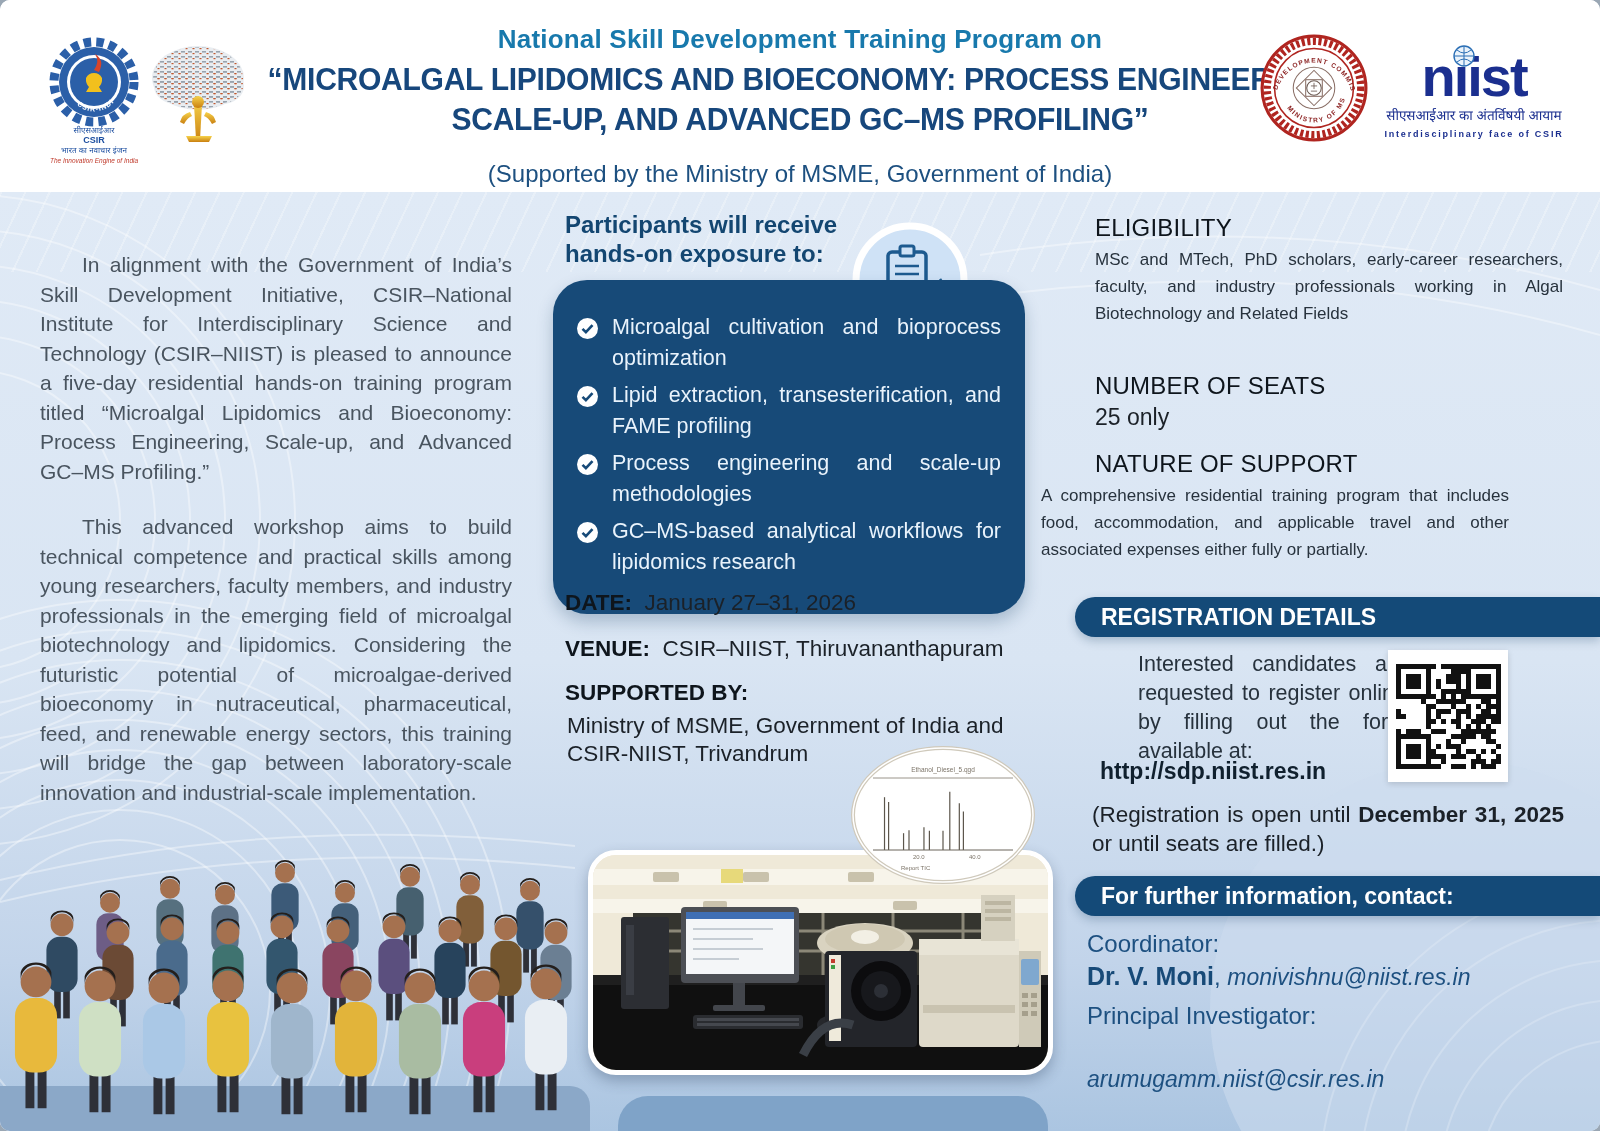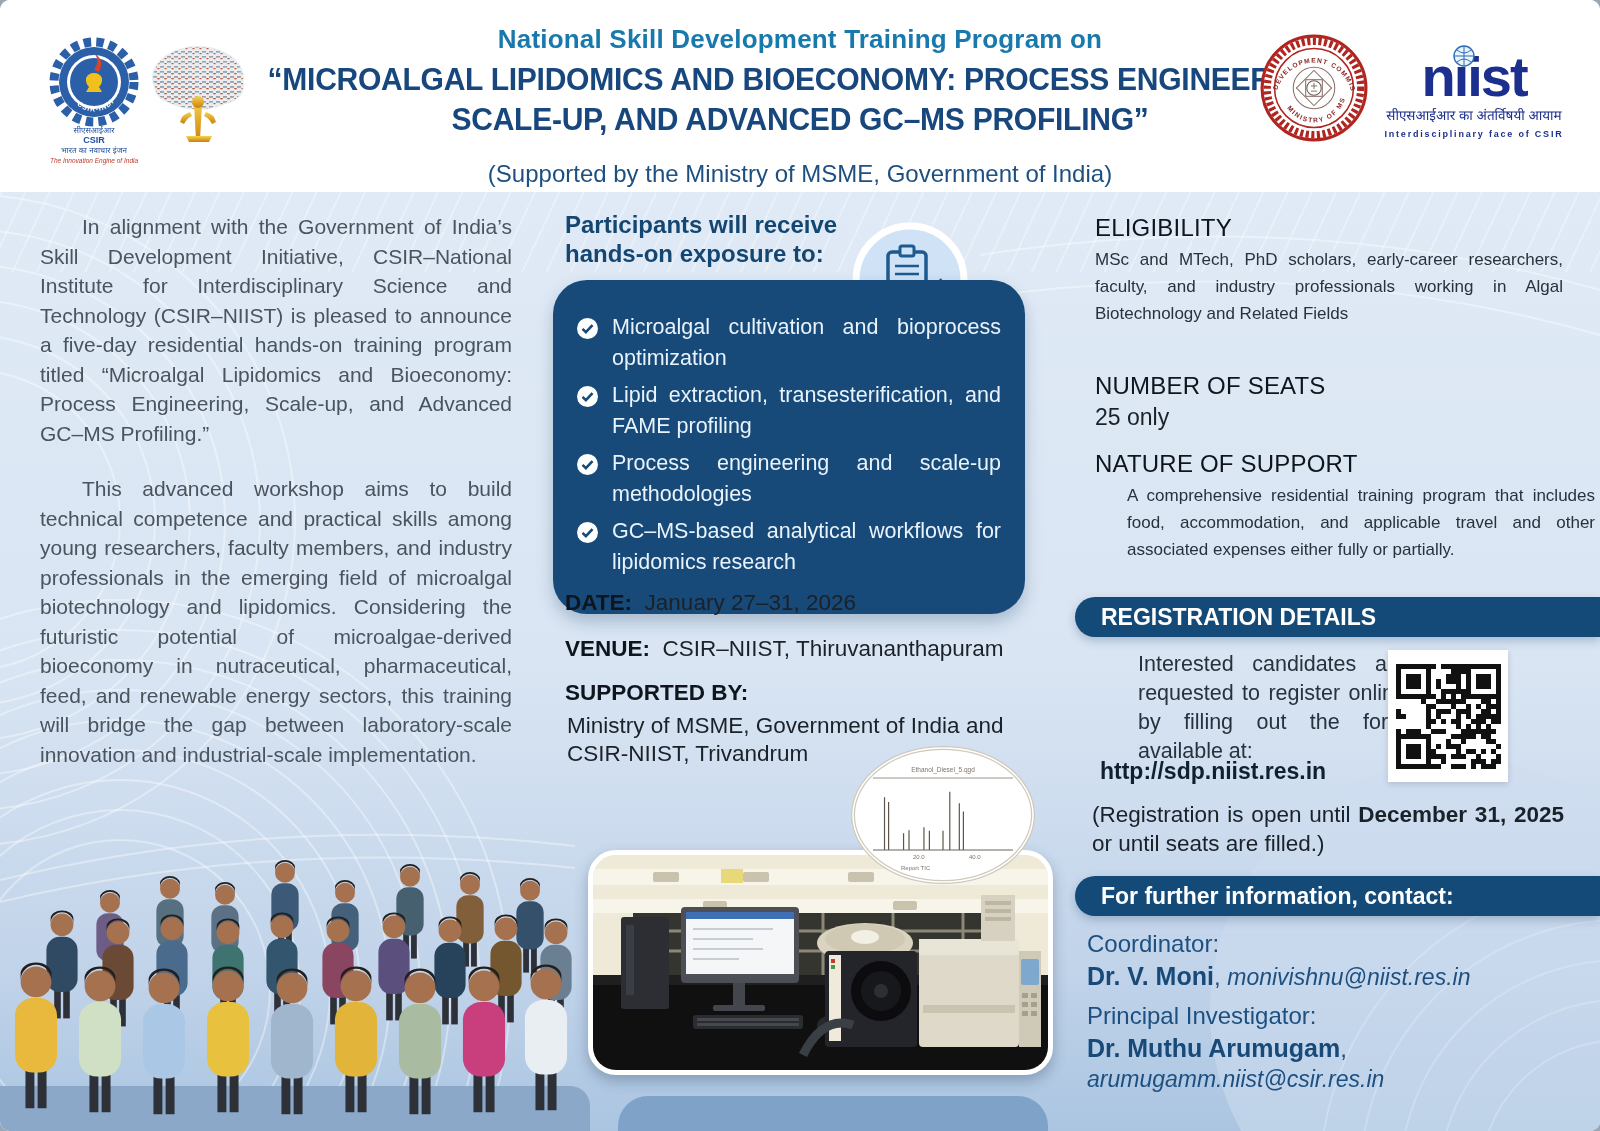--- a/index.html
+++ b/index.html
@@ -12,21 +12,21 @@
   .t1{top:62px;} .t2{top:102px;}
   .subtitle{left:0;top:160px;width:100%;text-align:center;font-size:24px;color:#1d5080;}
   
   #content-bg{left:0;top:192px;width:1600px;height:939px;z-index:1;
      background:linear-gradient(180deg,#e0eaf6 0%,#d9e5f3 50%,#c2d4ea 82%,#abc5e1 100%);}
   #hatch{left:0;top:192px;width:1600px;height:80px;z-index:2;opacity:.5;
      background:repeating-linear-gradient(115deg,rgba(255,255,255,.55) 0 2px,transparent 2px 22px);}
   #decor{left:0;top:0;width:1600px;height:1131px;z-index:2;}
   
   .z{z-index:6;}
-  .para{width:472px;font-size:21px;line-height:29.5px;color:#49545f;text-align:justify;text-indent:42px;}
+  .para{width:472px;font-size:21px;line-height:29.5px;color:#49545f;text-align:justify;text-indent:42px;margin-top:38px;}
   #exp-heading{left:565px;top:210px;width:340px;font-size:24px;line-height:29px;font-weight:bold;color:#134671;}
   #exp-icon{left:852px;top:222px;}
   #blue-box{left:553px;top:280px;width:424px;padding:32px 24px 32px 24px;background:#174a78;border-radius:34px;
      box-shadow:0 8px 16px rgba(19,58,96,.25);}
   .chk-row{display:flex;gap:14px;margin-bottom:6px;}
   .chk-ic{flex:0 0 21px;margin-top:6px;}
   .chk-tx{font-size:21.5px;line-height:31px;color:#e9f3fc;text-align:justify;}
   .kv{font-size:22.5px;color:#1b2128;}
   .kv b{color:#0e151c;}
   #supported-text{width:462px;font-size:22.5px;line-height:28px;color:#1b2128;}
@@ -373,21 +373,21 @@
     </g>
   </svg>
 
   <div class="abs z rhead" style="left:1095px;top:214px">ELIGIBILITY</div>
   <div class="abs z rbody" style="left:1095px;top:246px">MSc and MTech, PhD scholars, early-career researchers, faculty, and industry professionals working in Algal Biotechnology and Related Fields</div>
 
   <div class="abs z rhead" style="left:1095px;top:372px">NUMBER OF SEATS</div>
   <div class="abs z" style="left:1095px;top:404px;font-size:23px;color:#1b2128">25 only</div>
 
   <div class="abs z rhead" style="left:1095px;top:450px">NATURE OF SUPPORT</div>
-  <div class="abs z rbody" style="left:1127px;top:482px">A comprehensive residential training program that includes food, accommodation, and applicable travel and other associated expenses either fully or partially.</div>
+  <div class="abs z rbody" style="left:1041px;top:482px">A comprehensive residential training program that includes food, accommodation, and applicable travel and other associated expenses either fully or partially.</div>
 
   <div class="abs z bar" style="top:597px">REGISTRATION DETAILS</div>
 
   <div id="reg-text" class="abs z">Interested candidates are requested to register online by filling out the form available at:</div>
   <div id="reg-url" class="abs z">http://sdp.niist.res.in</div>
 
   <div id="qr-card" class="abs z">
     <svg id="qr-svg" width="120" height="132" viewBox="0 0 120 132">
         <rect x="43" y="14" width="5" height="5" fill="#111"></rect>
         <rect x="53" y="14" width="5" height="5" fill="#111"></rect>
@@ -546,18 +546,15 @@
     <span>(Registration is open until </span><b>December 31, 2025</b><span> or until seats are filled.)</span>
   </div>
 
   <div class="abs z bar" style="top:876px">For further information, contact:</div>
 
   <div class="abs z c-label" style="left:1087px;top:930px">Coordinator:</div>
   <div class="abs z" style="left:1087px;top:962px">
     <span class="c-name">Dr. V. Moni</span><span class="c-label">, </span><span class="c-email">monivishnu@niist.res.in</span>
   </div>
   <div class="abs z c-label" style="left:1087px;top:1002px">Principal Investigator:</div>
-  <div class="abs z" style="left:1087px;top:1034px">
-    <span class="c-name">Dr. Muthu Arumugam</span><span class="c-label">,</span>
-  </div>
   <div class="abs z c-email" style="left:1087px;top:1066px">arumugamm.niist@csir.res.in</div>
 
 </div>
 
 </body></html>

